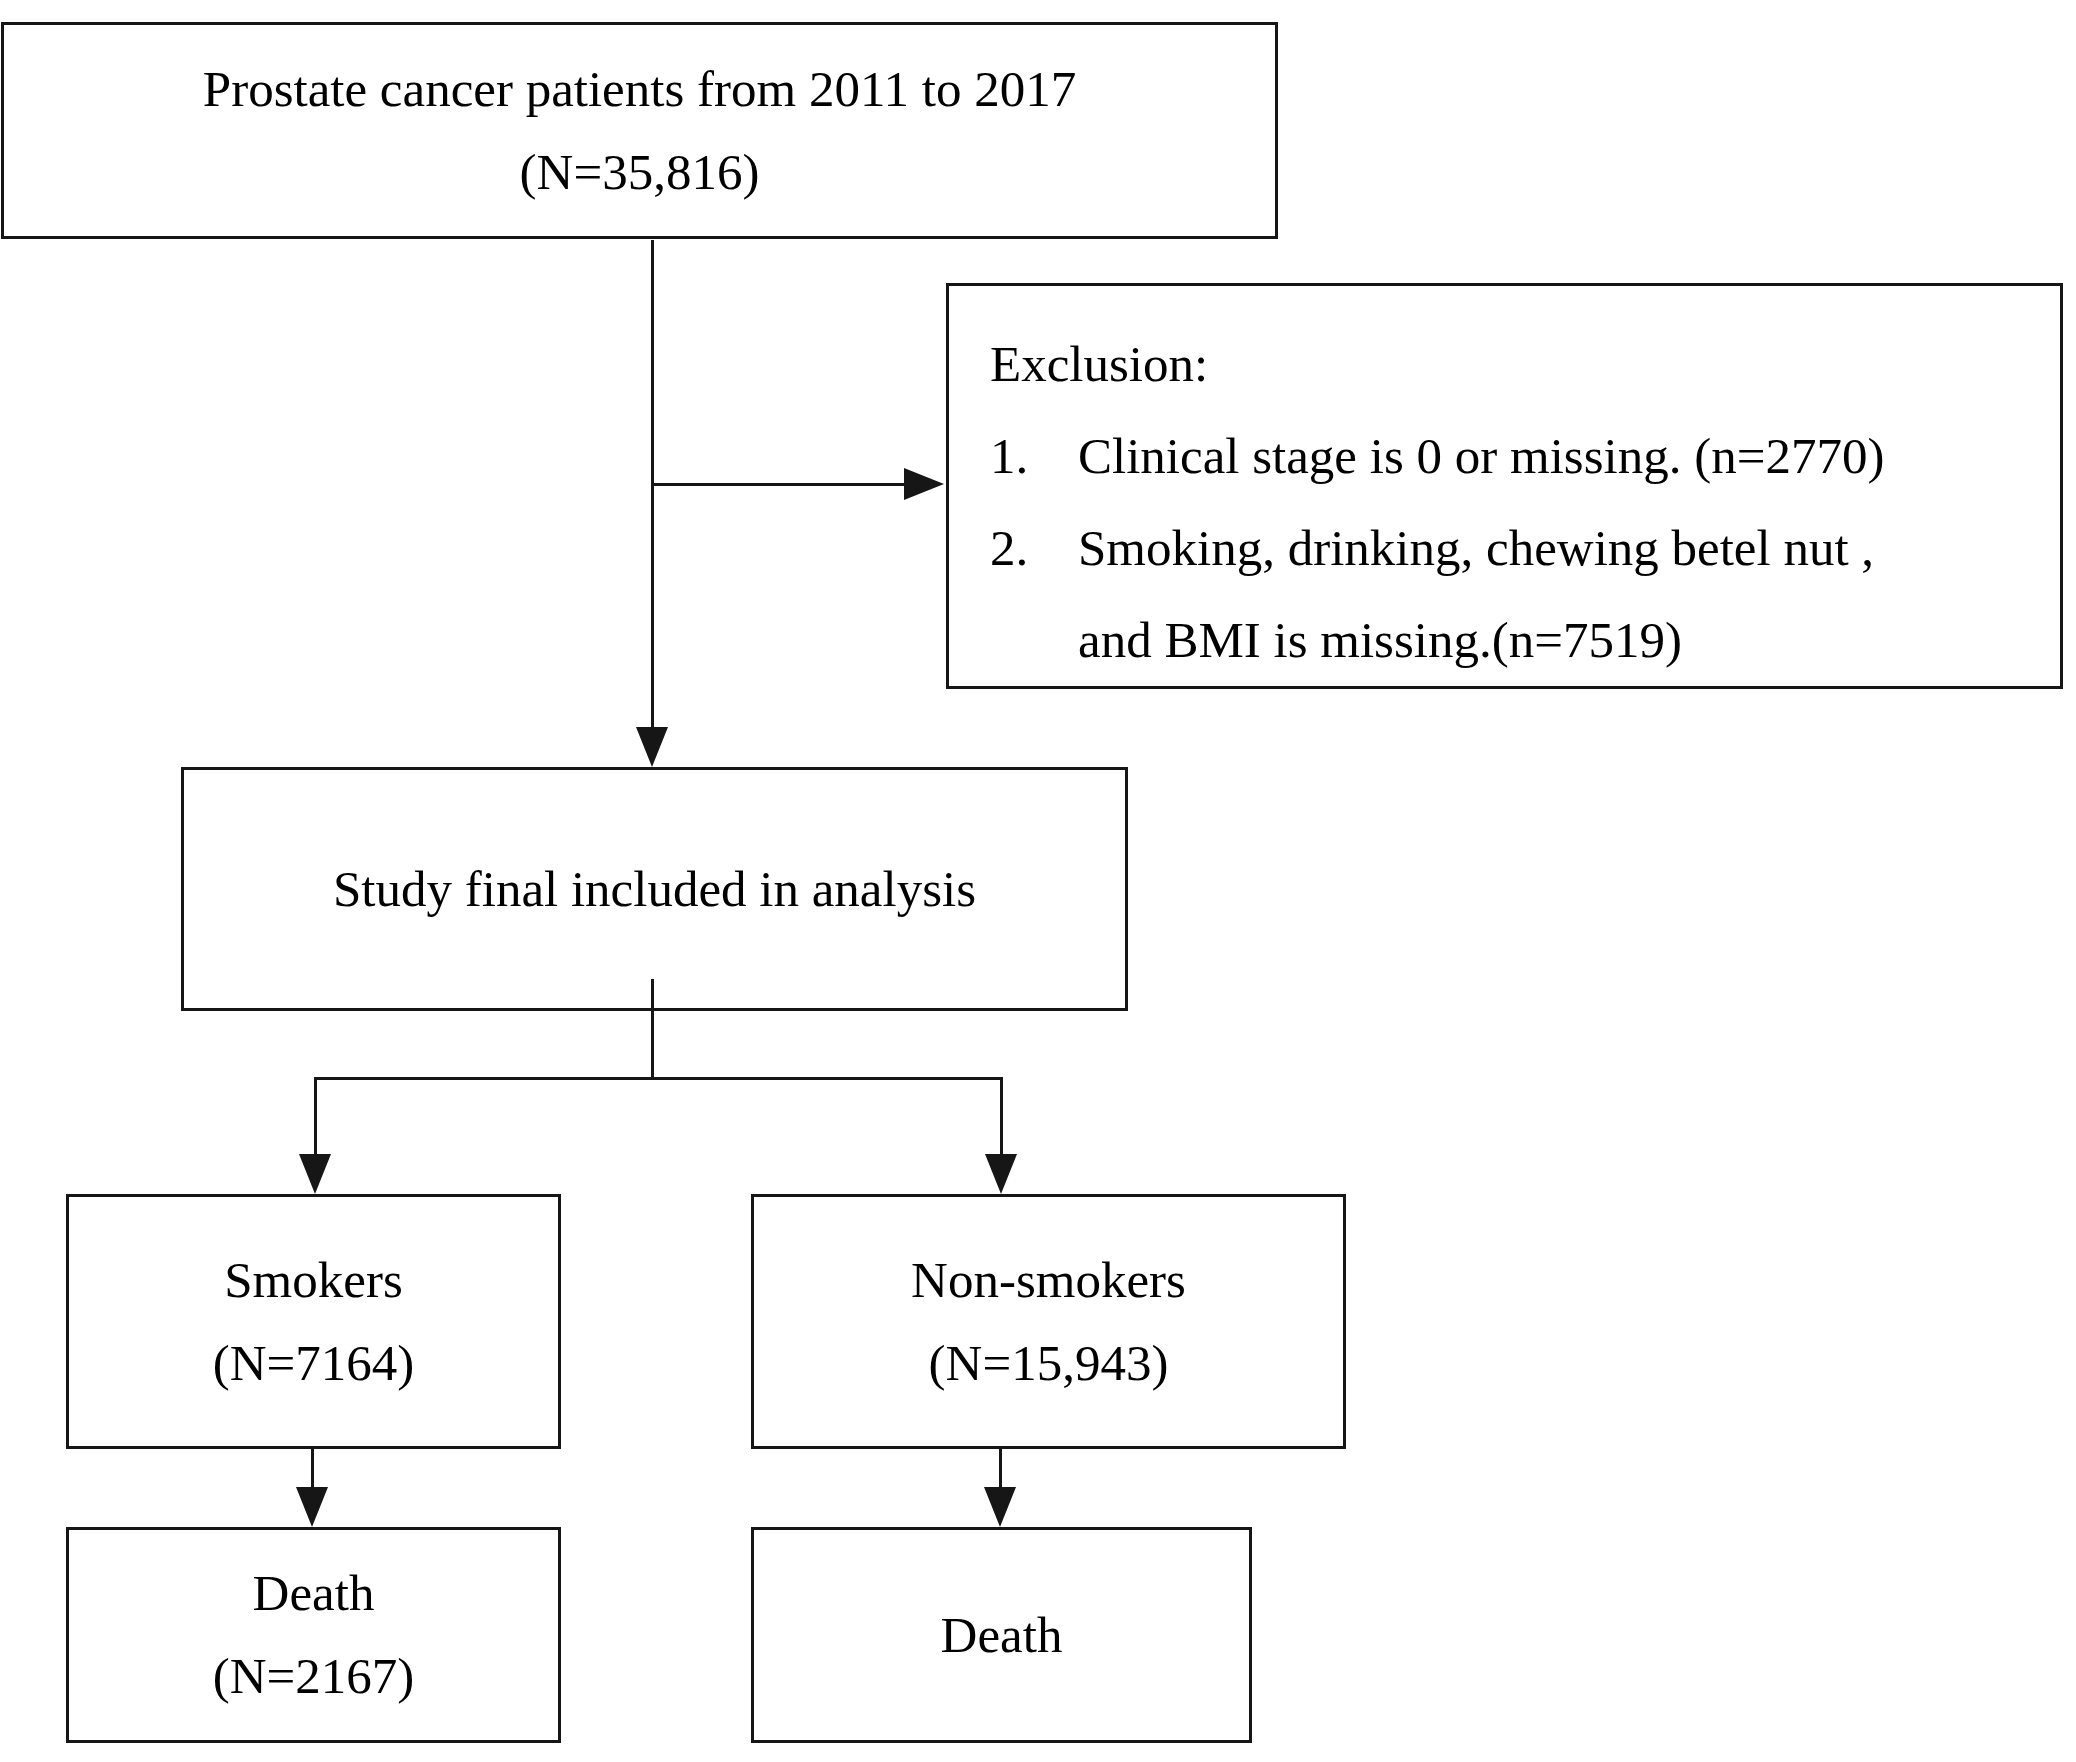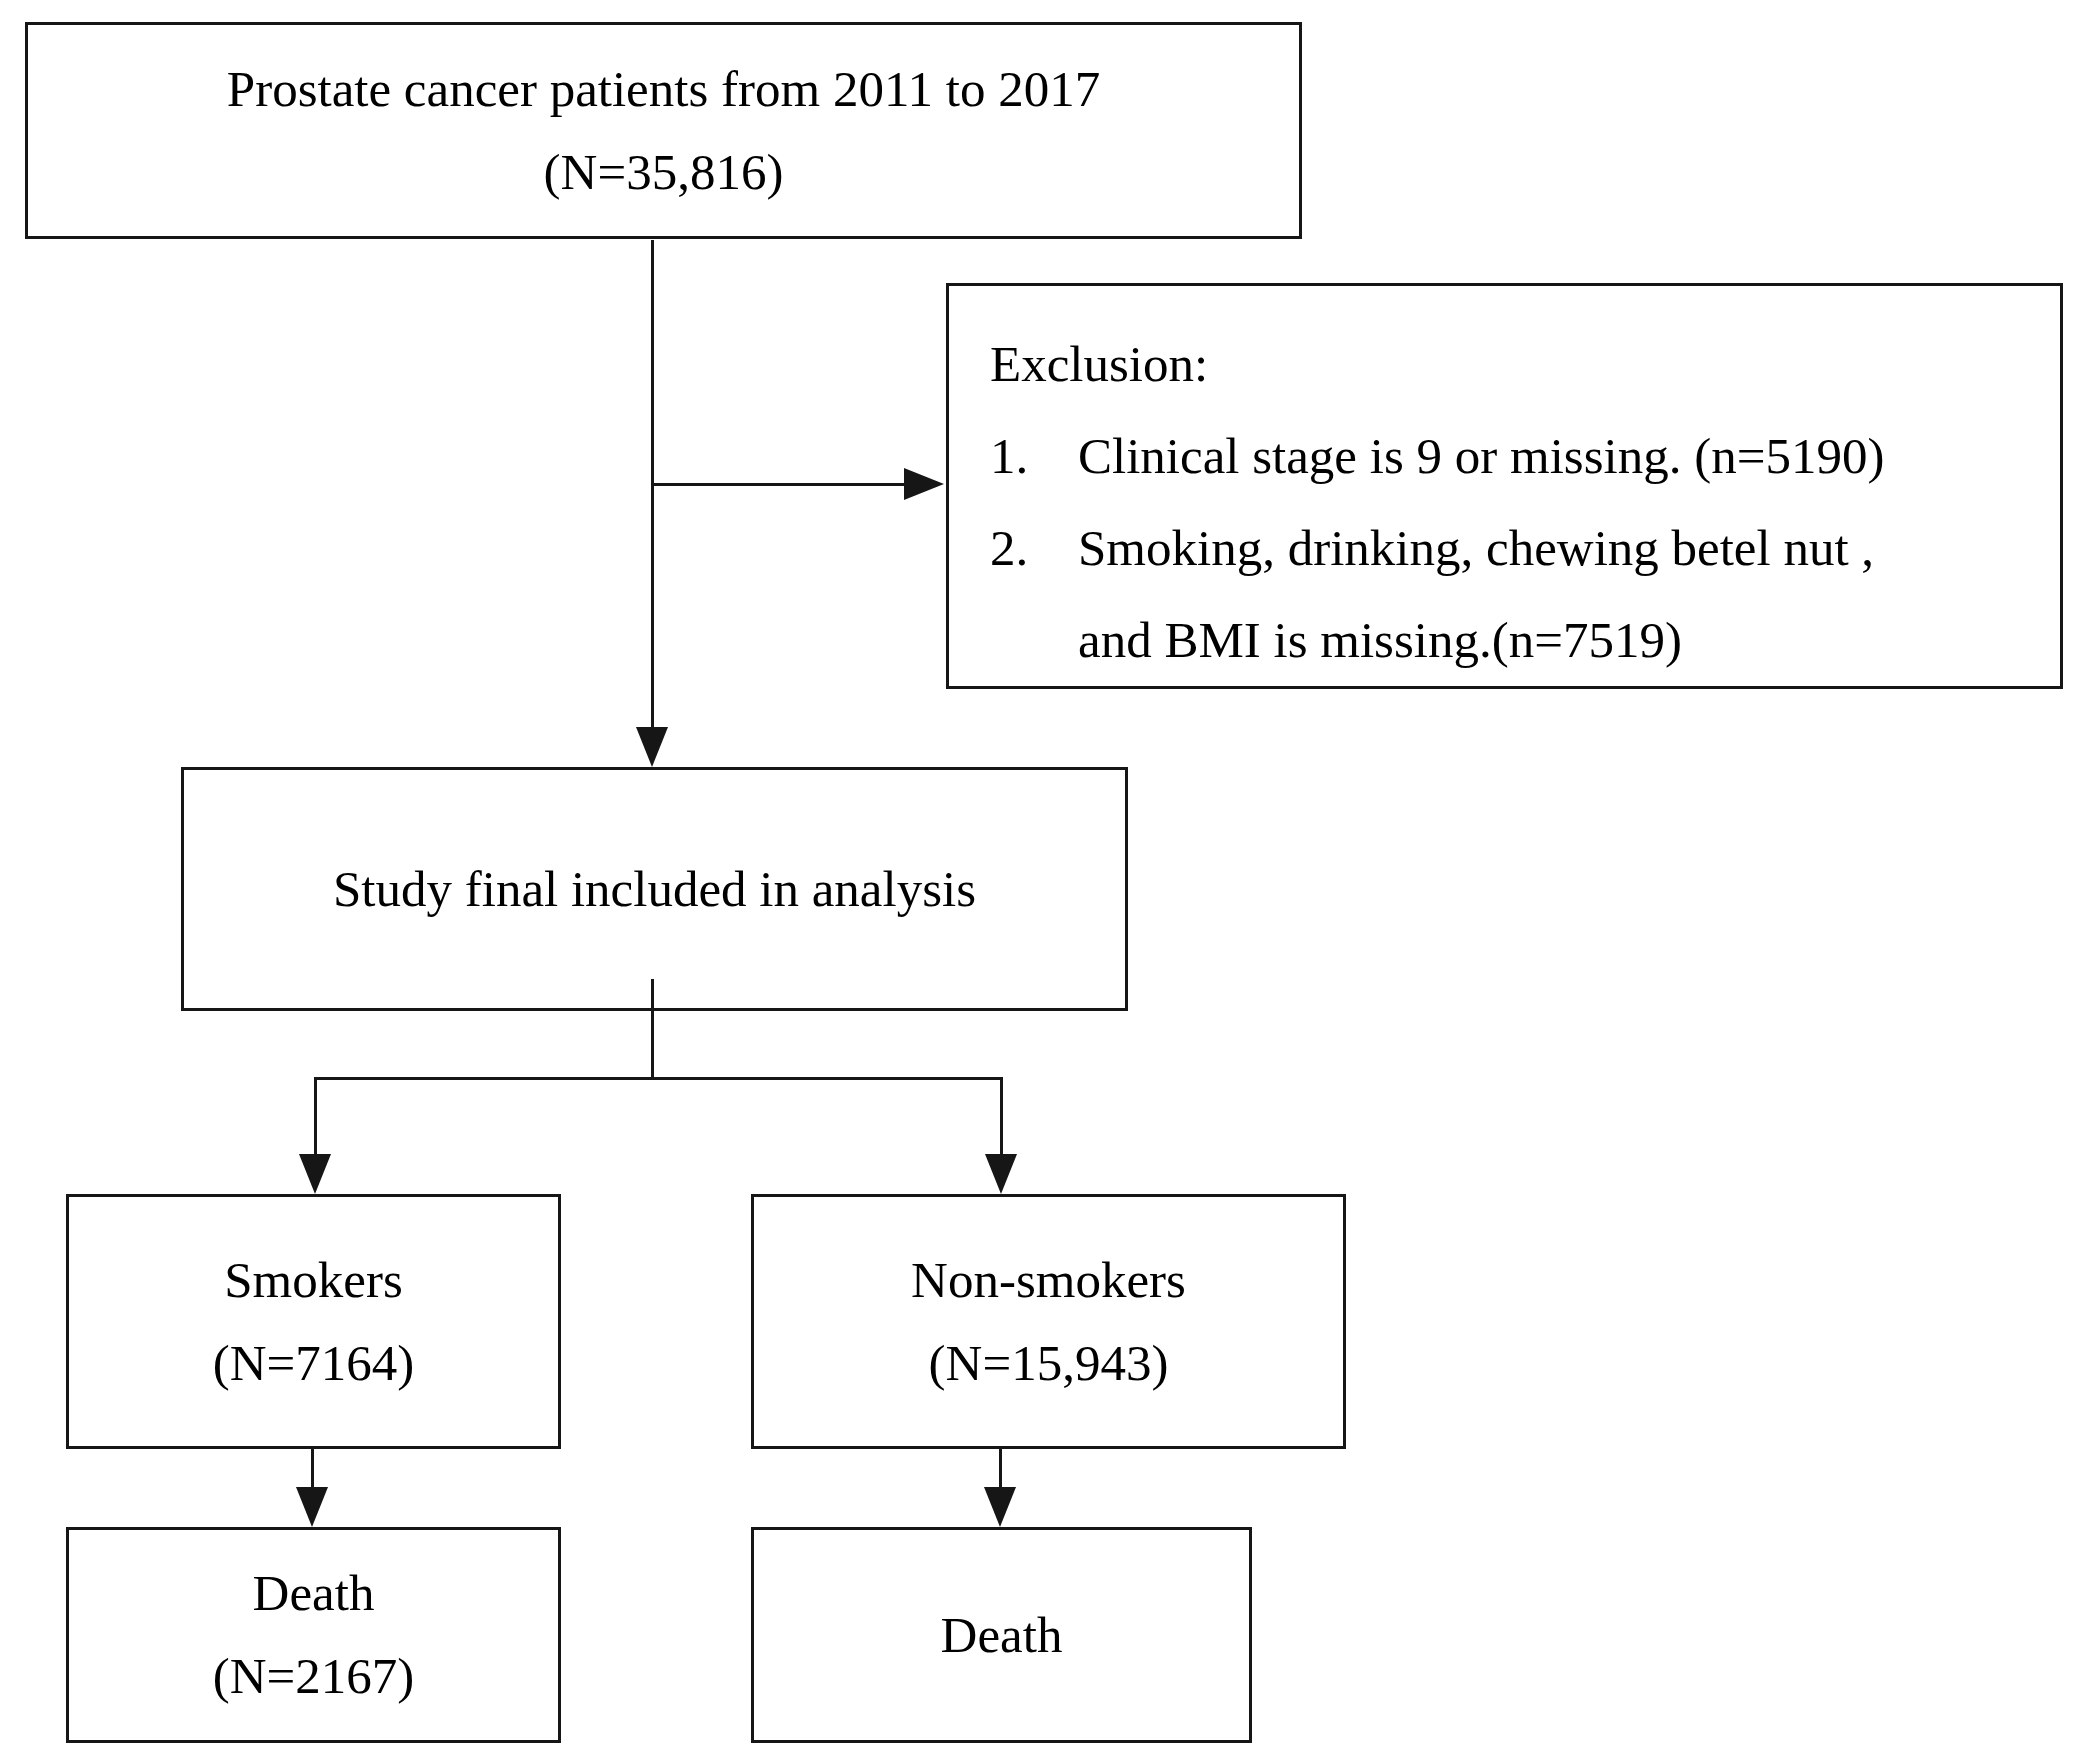--- a/index.html
+++ b/index.html
@@ -24,21 +24,21 @@
     border:3.7px solid var(--line);
     display:flex;
     flex-direction:column;
     justify-content:center;
     align-items:center;
     text-align:center;
     line-height:83px;
   }
   .bline{ white-space:nowrap; }
   
-  #box-cohort{ left:25px; top:22.3px; width:1277px; height:217px; }
+  #box-cohort{ left:1px; top:22.3px; width:1277px; height:217px; }
   
   #box-exclusion{
     left:946px; top:283px; width:1117px; height:406px;
     justify-content:flex-end;
     align-items:stretch;
     text-align:left;
     line-height:92px;
     padding:16.4px 26px 0 41px;
   }
   .ex-row{ display:flex; align-items:flex-start; }
@@ -95,21 +95,21 @@
   <div class="vline" id="stem-cohort"></div>
   <div class="arrow-down" id="arrow-into-included"></div>
 
   <div class="hline" id="branch-exclusion"></div>
   <div class="arrow-right" id="arrow-into-exclusion"></div>
 
   <div class="box" id="box-exclusion">
     <div class="ex-text">Exclusion:</div>
     <div class="ex-row">
       <span class="ex-num">1.</span>
-      <span class="ex-text">Clinical stage is 9 or missing. (n=5190)</span>
+      <span class="ex-text">Clinical stage is 0 or missing. (n=2770)</span>
     </div>
     <div class="ex-row">
       <span class="ex-num">2.</span>
       <span class="ex-text">
         <span style="display:block">Smoking, drinking, chewing betel nut ,</span>
         <span style="display:block">and BMI is missing.(n=7519)</span>
       </span>
     </div>
   </div>
 

